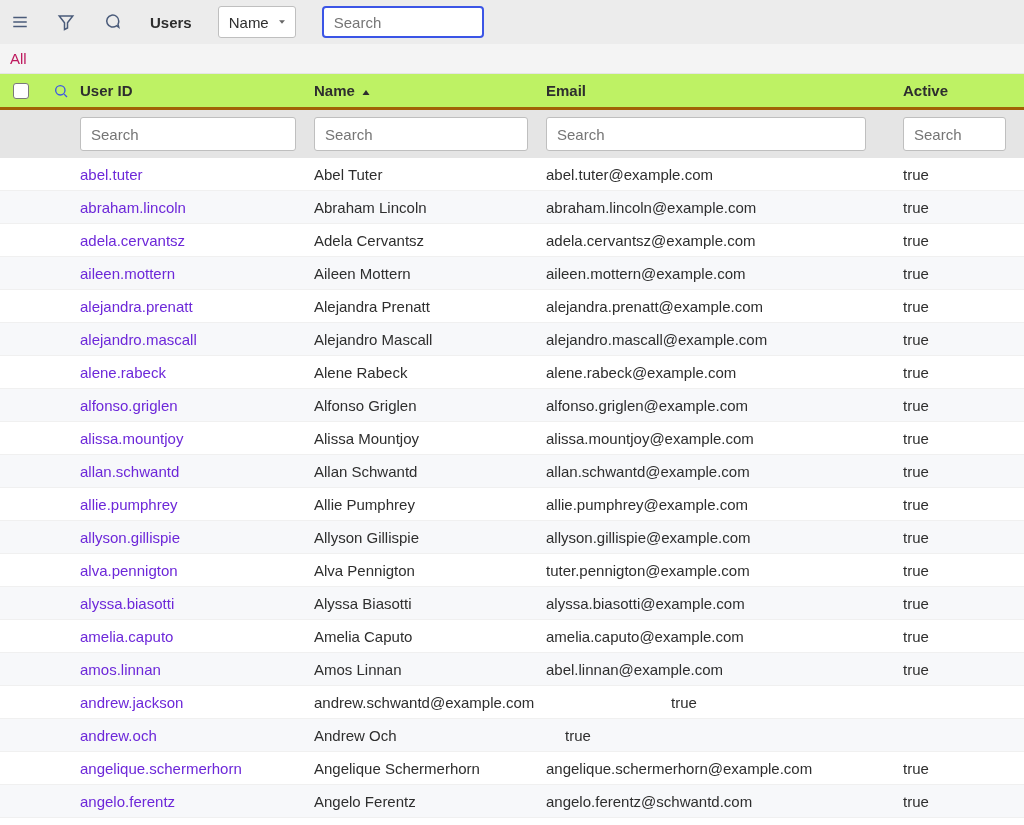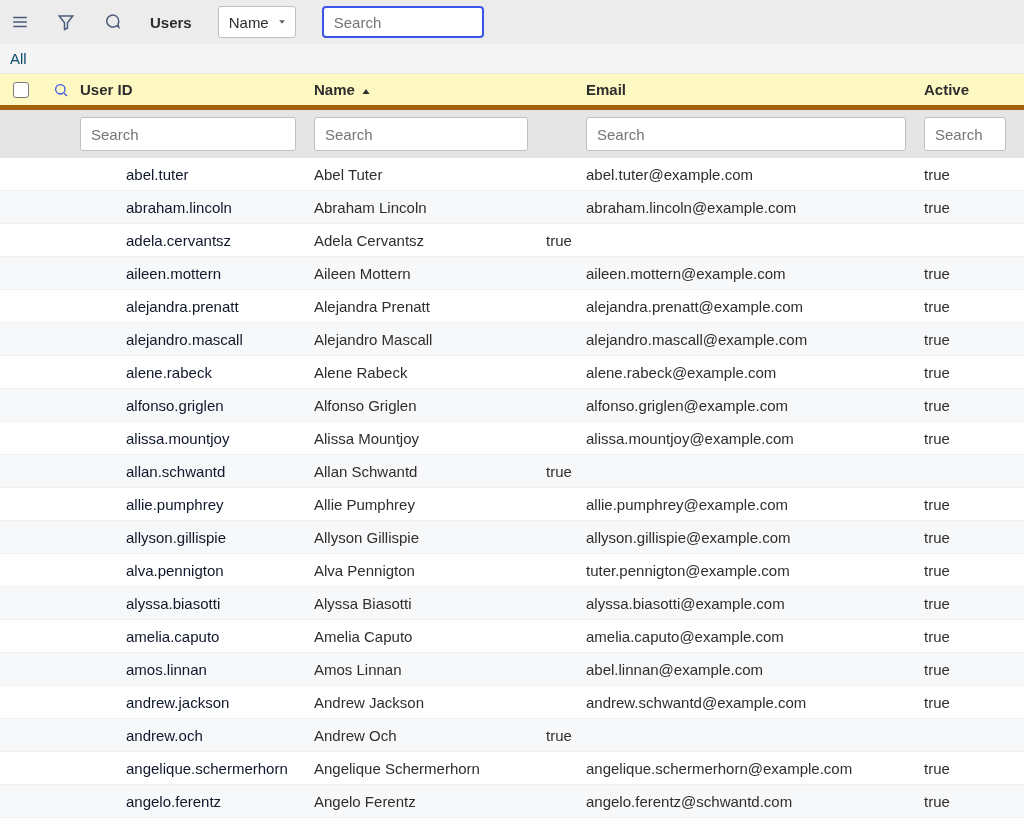--- a/index.html
+++ b/index.html
@@ -65,37 +65,37 @@
 
   
   .subheader {
     height: 30px;
     background: #f4f4f4;
     border-bottom: 1px solid #e5e5e5;
     display: flex;
     align-items: center;
     padding: 0 10px;
     font-size: 15px;
-    color: #0c4a6e;
+    color: #be185d;
   }
 
   
   .col-chk   { width: 42px; flex: 0 0 42px; display:flex; align-items:center; justify-content:center;}
   .col-sicon { width: 38px; flex: 0 0 38px; display:flex; align-items:center; justify-content:center; color:#3b55e6;}
   .col-uid   { width: 234px; flex: 0 0 234px; padding-right:10px;}
   .col-name  { width: 232px; flex: 0 0 232px; padding-right:10px;}
-  .col-email { width: 338px; flex: 0 0 338px; padding-right:10px;margin-left:40px;}
-  .col-active{ flex: 1 1 auto; padding-right:10px;}
+  .col-email { width: 338px; flex: 0 0 338px; padding-right:10px;}
+  .col-active{ flex: 1 1 auto; padding-right:10px;margin-left:19px;}
 
   
   .col-headers {
     height: 36px;
     display: flex;
-    background: #fef9c3;
-    border-bottom: 5px solid #a16207;
+    background: #bef264;
+    border-bottom: 3px solid #a16207;
     font-weight: 700;
   }
   .col-headers .cell { display:flex; align-items:center; gap:5px; cursor:pointer; }
   .sort-arrow { width:12px; height:12px; color:#2e2e2e; }
 
   .chkbox {
     width:16px; height:16px;
     border:1.5px solid #7a7a7a;
     border-radius:3px;
     background:#fff;
@@ -128,21 +128,21 @@
   
   .tbody { }
   .row {
     height: 33px;
     display: flex;
     align-items: center;
     border-bottom: 1px solid #f0f0f0;
   }
   .row:nth-child(even) { background: #f7f8fa; }
   .row .cell { overflow: hidden; text-overflow: ellipsis; white-space: nowrap; }
-  .link { color: #0f172a; cursor: pointer; margin-left: 46px; }
+  .link { color: #6d28d9; cursor: pointer; }
 </style>
 </head>
 <body>
 
 <div class="topbar">
   <div class="icon-btn">
     <svg viewBox="0 0 24 24" width="18" height="18" fill="none" stroke="currentColor" stroke-width="2">
         <line x1="3" y1="6" x2="21" y2="6"></line>
         <line x1="3" y1="12" x2="21" y2="12"></line>
         <line x1="3" y1="18" x2="21" y2="18"></line>
@@ -238,20 +238,21 @@
       <div class="col-uid cell"><span class="link">abraham.lincoln</span></div>
       <div class="col-name cell">Abraham Lincoln</div>
       <div class="col-email cell">abraham.lincoln@example.com</div>
       <div class="col-active cell">true</div>
     </div>
     <div class="row">
       <div class="col-chk"></div>
       <div class="col-sicon"></div>
       <div class="col-uid cell"><span class="link">adela.cervantsz</span></div>
       <div class="col-name cell">Adela Cervantsz</div>
+      <div class="col-email cell">adela.cervantsz@example.com</div>
       <div class="col-active cell">true</div>
     </div>
     <div class="row">
       <div class="col-chk"></div>
       <div class="col-sicon"></div>
       <div class="col-uid cell"><span class="link">aileen.mottern</span></div>
       <div class="col-name cell">Aileen Mottern</div>
       <div class="col-email cell">aileen.mottern@example.com</div>
       <div class="col-active cell">true</div>
     </div>
@@ -293,20 +294,21 @@
       <div class="col-uid cell"><span class="link">alissa.mountjoy</span></div>
       <div class="col-name cell">Alissa Mountjoy</div>
       <div class="col-email cell">alissa.mountjoy@example.com</div>
       <div class="col-active cell">true</div>
     </div>
     <div class="row">
       <div class="col-chk"></div>
       <div class="col-sicon"></div>
       <div class="col-uid cell"><span class="link">allan.schwantd</span></div>
       <div class="col-name cell">Allan Schwantd</div>
+      <div class="col-email cell">allan.schwantd@example.com</div>
       <div class="col-active cell">true</div>
     </div>
     <div class="row">
       <div class="col-chk"></div>
       <div class="col-sicon"></div>
       <div class="col-uid cell"><span class="link">allie.pumphrey</span></div>
       <div class="col-name cell">Allie Pumphrey</div>
       <div class="col-email cell">allie.pumphrey@example.com</div>
       <div class="col-active cell">true</div>
     </div>
@@ -347,21 +349,20 @@
       <div class="col-sicon"></div>
       <div class="col-uid cell"><span class="link">amos.linnan</span></div>
       <div class="col-name cell">Amos Linnan</div>
       <div class="col-email cell">abel.linnan@example.com</div>
       <div class="col-active cell">true</div>
     </div>
     <div class="row">
       <div class="col-chk"></div>
       <div class="col-sicon"></div>
       <div class="col-uid cell"><span class="link">andrew.jackson</span></div>
-      <div class="col-name cell">Andrew Jackson</div>
       <div class="col-email cell">andrew.schwantd@example.com</div>
       <div class="col-active cell">true</div>
     </div>
     <div class="row">
       <div class="col-chk"></div>
       <div class="col-sicon"></div>
       <div class="col-uid cell"><span class="link">andrew.och</span></div>
       <div class="col-name cell">Andrew Och</div>
       <div class="col-active cell">true</div>
     </div>

